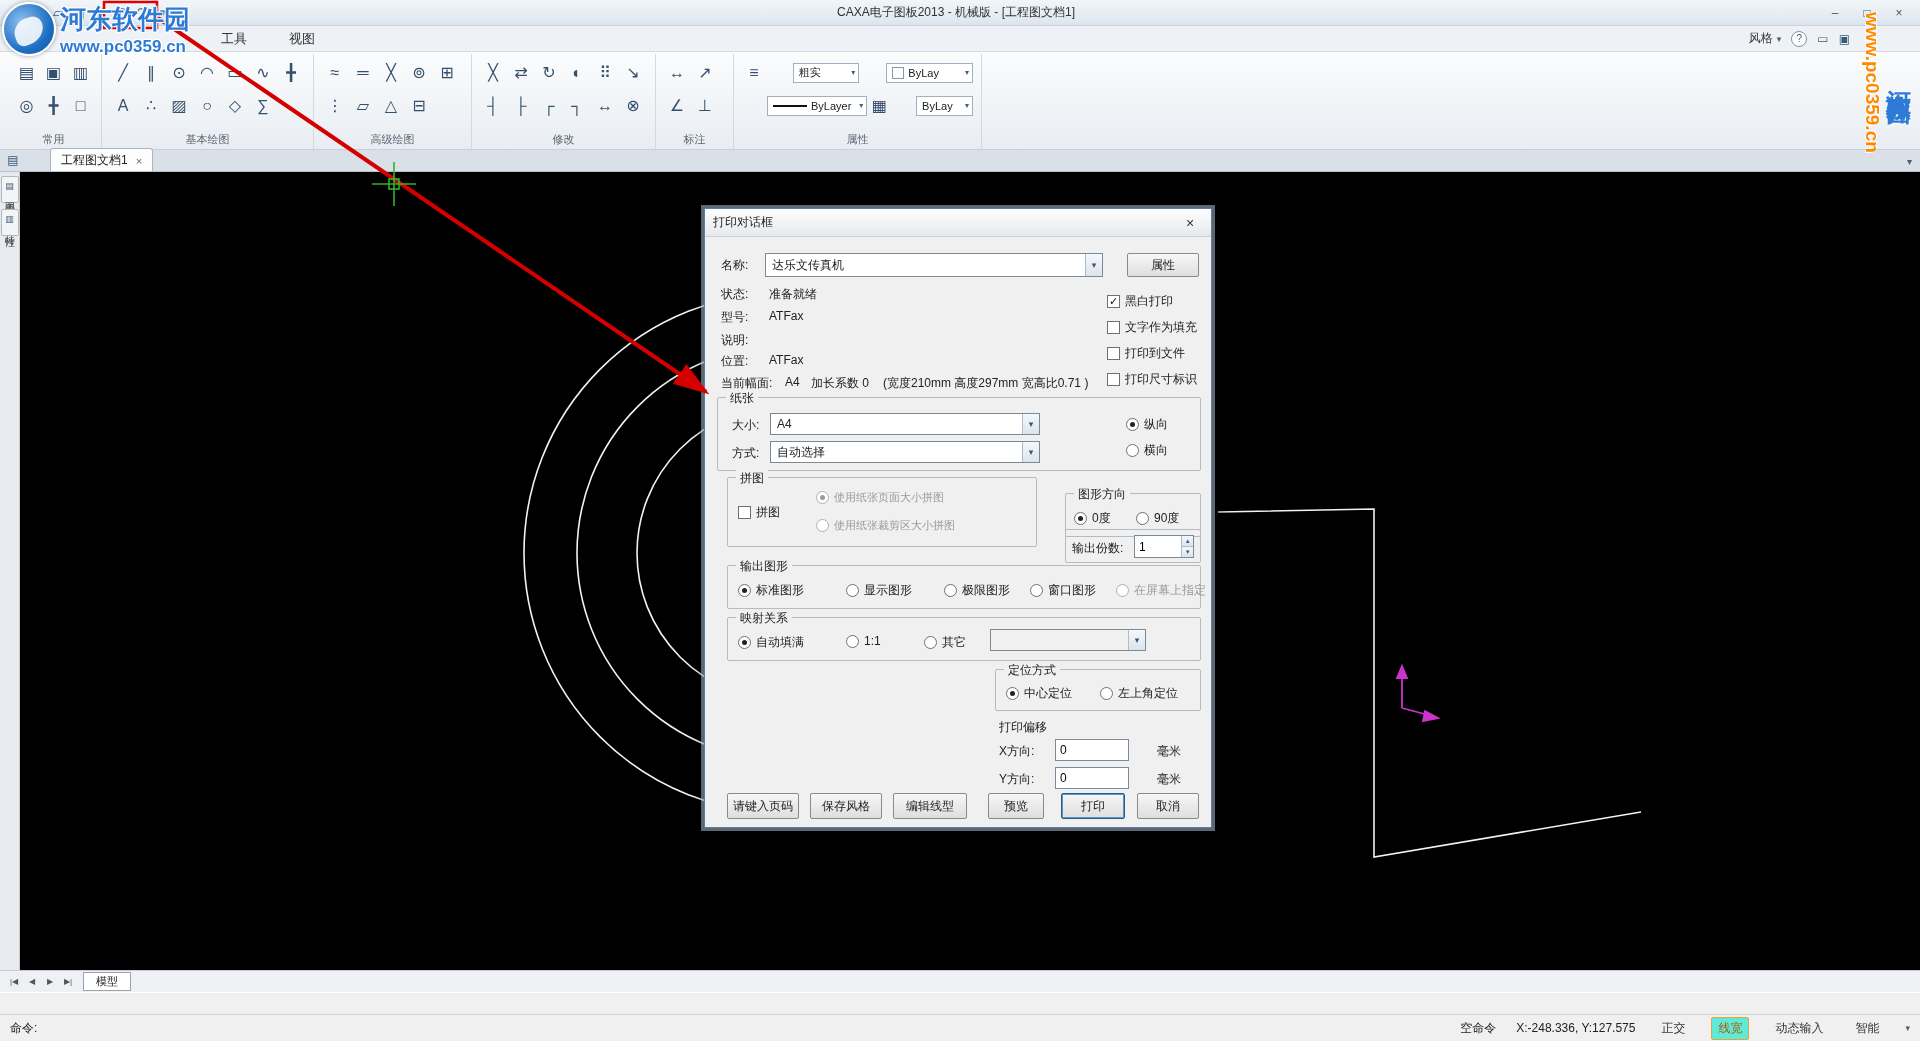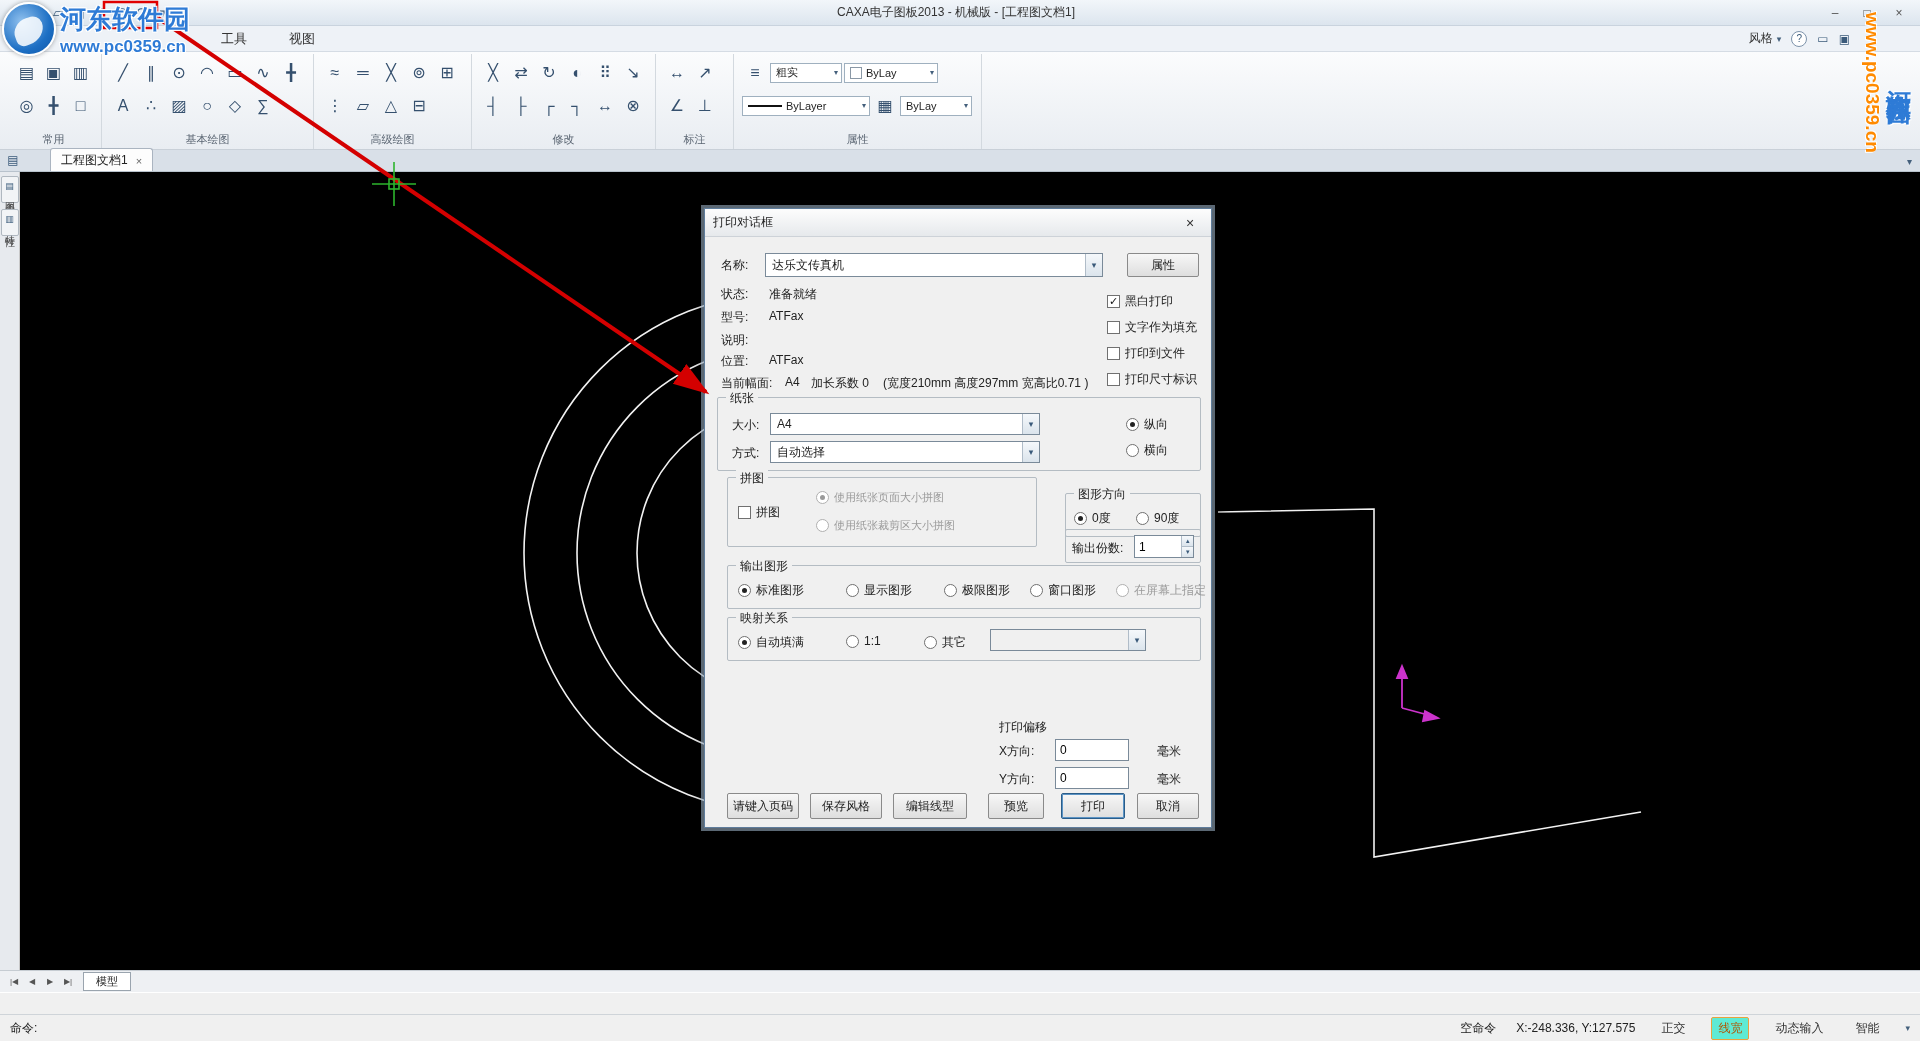--- a/index.html
+++ b/index.html
@@ -32,21 +32,21 @@
   .ribbon { position:absolute; left:0; top:52px; width:1920px; height:98px;
     background:linear-gradient(#fbfcfd,#e9edf2); border-bottom:1px solid #c9d0d8;
     display:flex; align-items:stretch; padding:2px 0 0 6px; z-index:2; }
   .rgroup { position:relative; border-right:1px solid #d3d9df; padding:2px 8px 16px 8px;
     display:flex; flex-direction:column; justify-content:flex-start; }
   .rrow { display:flex; align-items:center; gap:2px; height:33px; }
   .ricon { width:26px; height:26px; display:inline-flex; align-items:center; justify-content:center;
     font-size:16px; color:#35506e; border-radius:2px; }
   .glabel { position:absolute; left:0; right:0; bottom:2px; text-align:center; font-size:11px; color:#5a6572; }
   .combo { height:20px; background:#fff; border:1px solid #9fb0bf; display:inline-flex; align-items:center;
-    padding:0 3px 0 5px; font-size:11px; color:#222; gap:4px; }
+    padding:0 3px 0 5px; font-size:11px; color:#222; gap:4px;margin-left:25px; }
   .combo .caret { font-size:8px; color:#44607c; margin-left:auto; padding-left:4px; }
   .sw { width:12px; height:12px; background:#fff; border:1px solid #8a98a6; display:inline-block; }
   .linesw { width:34px; height:0; border-top:2px solid #111; display:inline-block; }
 
   
   .doctabs { position:absolute; left:0; top:150px; width:1920px; height:22px; background:#d9e0e8;
     border-bottom:1px solid #b8c2cc; display:flex; align-items:flex-end; z-index:2; }
   .dticon { width:18px; height:18px; margin:0 4px 2px 4px; display:flex; align-items:center; justify-content:center;
     font-size:12px; color:#3a5a7a; }
   .dtab { margin-left:24px; background:#fdfdfd; border:1px solid #aab4c0; border-bottom:none;
@@ -483,20 +483,31 @@
       <span class="rd"></span>
       <span class="lab">其它</span>
     </div>
     <div class="abs ddown disabled" style="left:262px;top:11px;width:156px;height:22px;">
       <span class="dval"></span>
       <span class="darr">▾</span>
     </div>
   </div>
 
 
+  <div class="gbox" style="left:290px;top:460px;width:206px;height:42px;">
+    <span class="gleg">定位方式</span>
+    <div class="abs opt" style="left:10px;top:15px;">
+      <span class="rd sel"></span>
+      <span class="lab">中心定位</span>
+    </div>
+    <div class="abs opt" style="left:104px;top:15px;">
+      <span class="rd"></span>
+      <span class="lab">左上角定位</span>
+    </div>
+  </div>
 
   <span class="abs lab" style="left:294px;top:510px;">打印偏移</span>
   <span class="abs lab" style="left:294px;top:534px;">X方向:</span>
   <input class="abs tin" style="left: 350px; top: 530px; width: 74px; height: 22px;" value="0">
   <span class="abs lab" style="left:452px;top:534px;">毫米</span>
   <span class="abs lab" style="left:294px;top:562px;">Y方向:</span>
   <input class="abs tin" style="left: 350px; top: 558px; width: 74px; height: 22px;" value="0">
   <span class="abs lab" style="left:452px;top:562px;">毫米</span>
 
   <div class="abs btn" style="left:22px;top:584px;width:72px;height:26px;">请键入页码</div>

